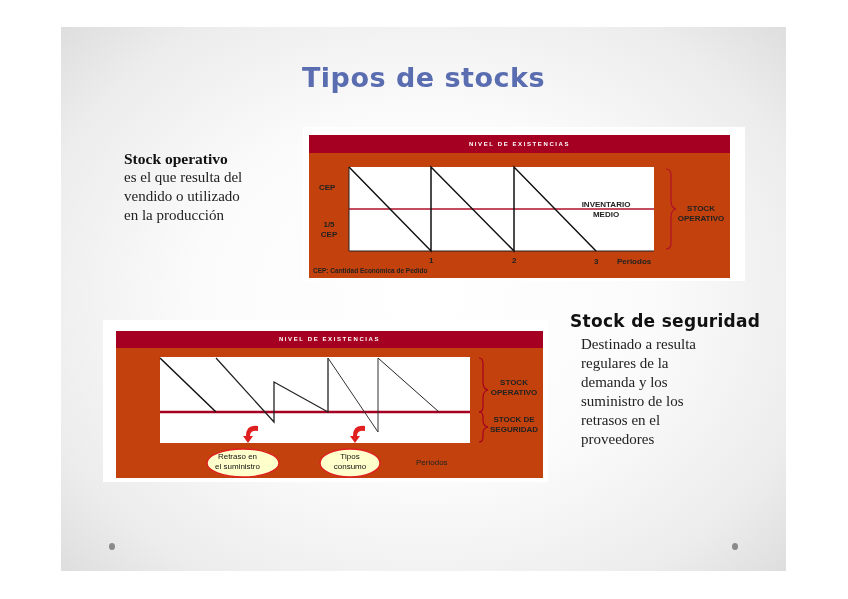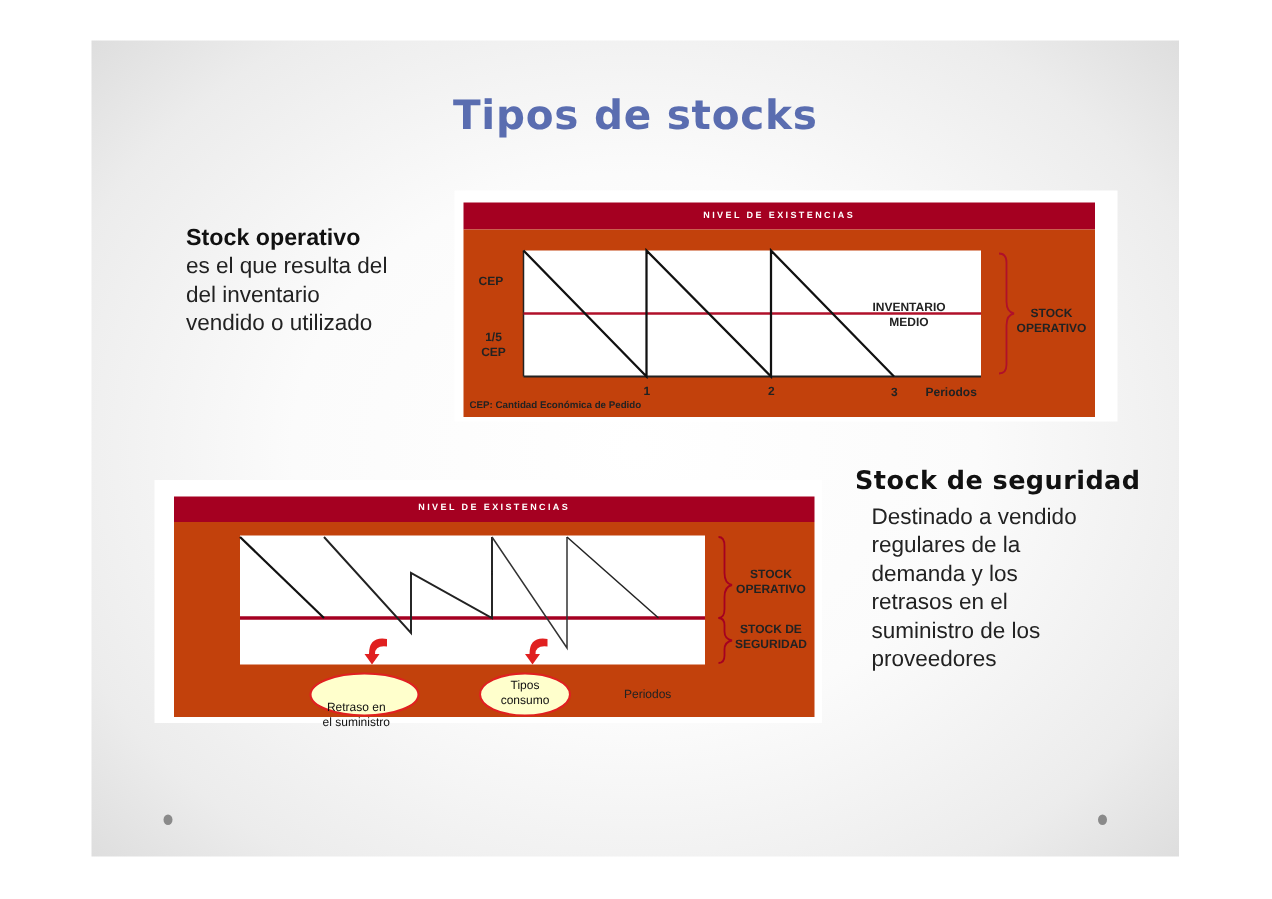--- a/index.html
+++ b/index.html
@@ -7,21 +7,21 @@
   .slide {
     position:absolute; left:61px; top:27px; width:725px; height:544px;
     background: radial-gradient(ellipse 70% 75% at 50% 50%, #ffffff 0%, #fbfbfb 45%, #ececec 80%, #dcdcdc 100%);
   }
   .title {
     position:absolute; left:0; top:15px; width:100%; text-align:center;
     font-family:"DejaVu Sans", sans-serif; font-weight:bold; font-size:27px; color:#5a6db0;
     letter-spacing:0.5px;
     margin-top:20px;
   }
-  .text-block { position:absolute; font-family:Liberation Sans, sans-serif; color:#222; font-size:15px; line-height:19px; }
+  .text-block { position:absolute; font-family:Liberation Serif, serif; color:#222; font-size:15px; line-height:19px; }
   .text-block .heading { font-weight:bold; color:#111; font-size:15.5px; }
   .text-block .line { display:block; white-space:nowrap; }
   .op-text { left:63px; top:122px; }
   .seg-heading { position:absolute; left:509px; top:284px; font-size:17px; font-weight:bold; color:#111; font-family:"DejaVu Sans", sans-serif; letter-spacing:0.3px; }
   .seg-text { left:520px; top:308px; }
 
   .chart-box { position:absolute; background:#ffffff; }
   .chart-header {
     position:absolute; background:#a50021; color:#ffffff; font-family:"Liberation Sans", sans-serif;
     font-weight:bold; font-size:6px; letter-spacing:1.6px; text-align:center; line-height:18px;
@@ -35,31 +35,31 @@
 </style>
 </head>
 <body>
 
 <div class="slide">
   <div class="title">Tipos de stocks</div>
 
   <div class="text-block op-text">
     <span class="line heading">Stock operativo</span>
     <span class="line">es el que resulta del</span>
-    <span class="line">del inventario</span>
     <span class="line">vendido o utilizado</span>
+    <span class="line">en la producción</span>
   </div>
 
   <div class="seg-heading">Stock de seguridad</div>
   <div class="text-block seg-text">
-    <span class="line">Destinado a vendido</span>
+    <span class="line">Destinado a resulta</span>
     <span class="line">regulares de la</span>
     <span class="line">demanda y los</span>
+    <span class="line">suministro de los</span>
     <span class="line">retrasos en el</span>
-    <span class="line">suministro de los</span>
     <span class="line">proveedores</span>
   </div>
 
   <div class="chart-box" style="left:242px; top:100px; width:442px; height:154px;">
     <div class="chart-header" style="left:6px; top:8px; width:421px; height:18px;">NIVEL DE EXISTENCIAS</div>
     <div class="chart-panel" style="left:6px; top:26px; width:421px; height:125px;">
       <div class="plot" style="left:40px; top:14px; width:305px; height:84px;"></div>
       <svg width="421" height="125">
 
         <line x1="40" y1="98" x2="345" y2="98" stroke="#222" stroke-width="1.2"></line>
@@ -116,21 +116,21 @@
         <ellipse cx="234" cy="115" rx="30" ry="14" fill="#ffffcc" stroke="#e02020" stroke-width="1.4"></ellipse>
       </svg>
       <div class="lbl center" style="left:370px; top:30px; width:56px;">
         <span>STOCK</span><br>
         <span>OPERATIVO</span>
       </div>
       <div class="lbl center" style="left:370px; top:67px; width:56px;">
         <span>STOCK DE</span><br>
         <span>SEGURIDAD</span>
       </div>
-      <div class="lbl center" style="left:92px; top:119px; width:59px; font-weight:normal; color:#111;">
+      <div class="lbl center" style="left:92px; top:104px; width:59px; font-weight:normal; color:#111;">
         <span>Retraso en</span><br>
         <span>el suministro</span>
       </div>
       <div class="lbl center" style="left:204px; top:104px; width:60px; font-weight:normal; color:#111;">
         <span>Tipos</span><br>
         <span>consumo</span>
       </div>
       <div class="lbl" style="left:300px; top:110px; font-weight:normal;">Periodos</div>
     </div>
   </div>

